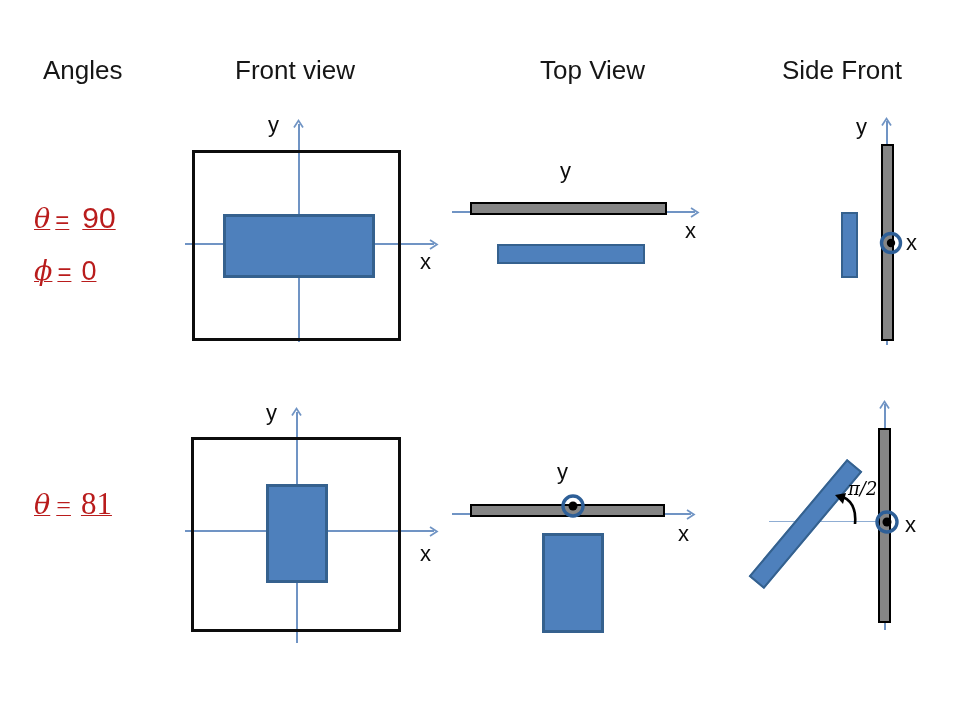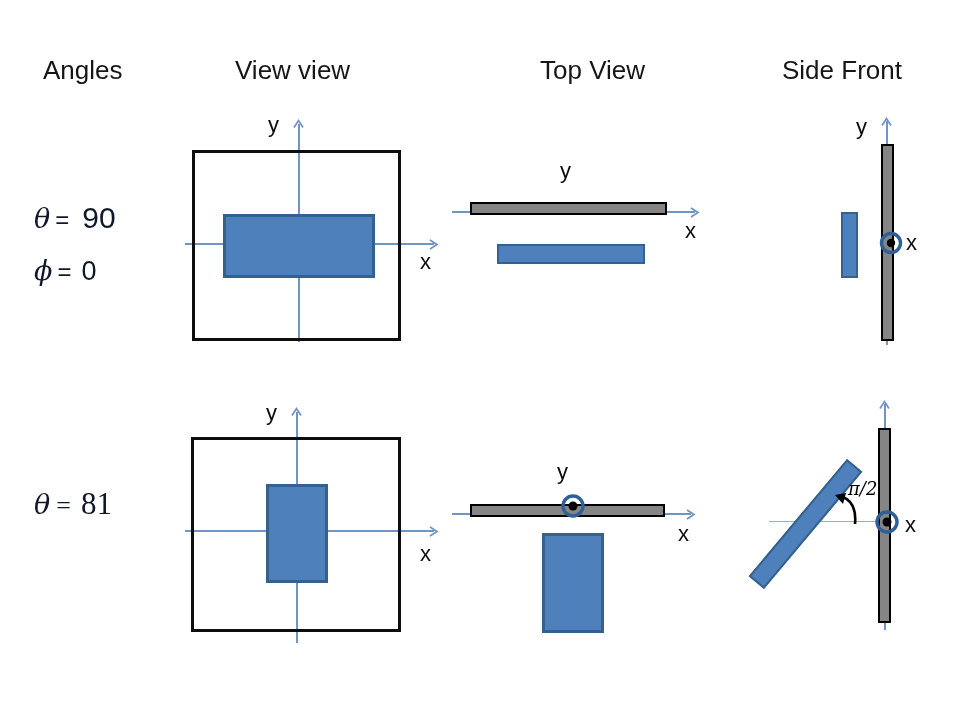--- a/index.html
+++ b/index.html
@@ -1,20 +1,20 @@
 <!DOCTYPE html>
 <html><head>
 <meta charset="utf-8">
 <style>
   html,body{margin:0;padding:0;background:#fff;}
   #canvas{position:relative;width:960px;height:720px;background:#ffffff;overflow:hidden;
           font-family:"Liberation Sans",sans-serif;color:#111;margin-left:7px;}
   #canvas *{box-sizing:border-box;}
   .hdr{position:absolute;font-size:26px;color:#161616;white-space:nowrap;}
-  .angle-line{position:absolute;white-space:nowrap;color:#0f172a;}
+  .angle-line{position:absolute;white-space:nowrap;color:#b91c1c;text-decoration:underline;}
   .greek{font-family:"DejaVu Serif",serif;font-style:italic;font-size:27px;}
   .eq-sans{font-family:"Liberation Sans",sans-serif;font-size:24px;margin-left:5px;}
   .eq-serif{font-family:"Liberation Serif",serif;font-size:26px;margin-left:6px;}
   .val-sans-big{font-family:"Liberation Sans",sans-serif;font-size:30px;margin-left:13px;}
   .val-sans{font-family:"Liberation Sans",sans-serif;font-size:27px;margin-left:10px;}
   .val-serif{font-family:"Liberation Serif",serif;font-size:31px;margin-left:10px;}
   .axlabel{position:absolute;font-size:22px;color:#0c0c0c;}
   .pi-label{position:absolute;font-family:"DejaVu Serif",serif;font-style:italic;font-size:18px;color:#000;}
   .square{position:absolute;border:3.5px solid #0d0d0d;background:transparent;}
   .vline{position:absolute;width:2px;background:#7094c4;}
@@ -30,21 +30,21 @@
   .dot{fill:#000;}
   .arcarrow path{stroke:#000;stroke-width:2.6;fill:none;}
   .arcarrow polygon{fill:#000;}
 </style>
 </head>
 <body>
 
 <div id="canvas">
 
   <div class="hdr" style="left:36px;top:55px">Angles</div>
-  <div class="hdr" style="left:228px;top:55px">View view</div>
+  <div class="hdr" style="left:228px;top:55px">Front view</div>
   <div class="hdr" style="left:533px;top:55px">Top View</div>
   <div class="hdr" style="left:775px;top:55px">Side Front</div>
 
   <div class="angle-line" style="left:27px;top:201px">
     <span class="greek">θ</span><span class="eq-sans">=</span><span class="val-sans-big">90</span>
   </div>
   <div class="angle-line" style="left:27px;top:255px">
     <span class="greek">ϕ</span><span class="eq-sans">=</span><span class="val-sans">0</span>
   </div>
 

